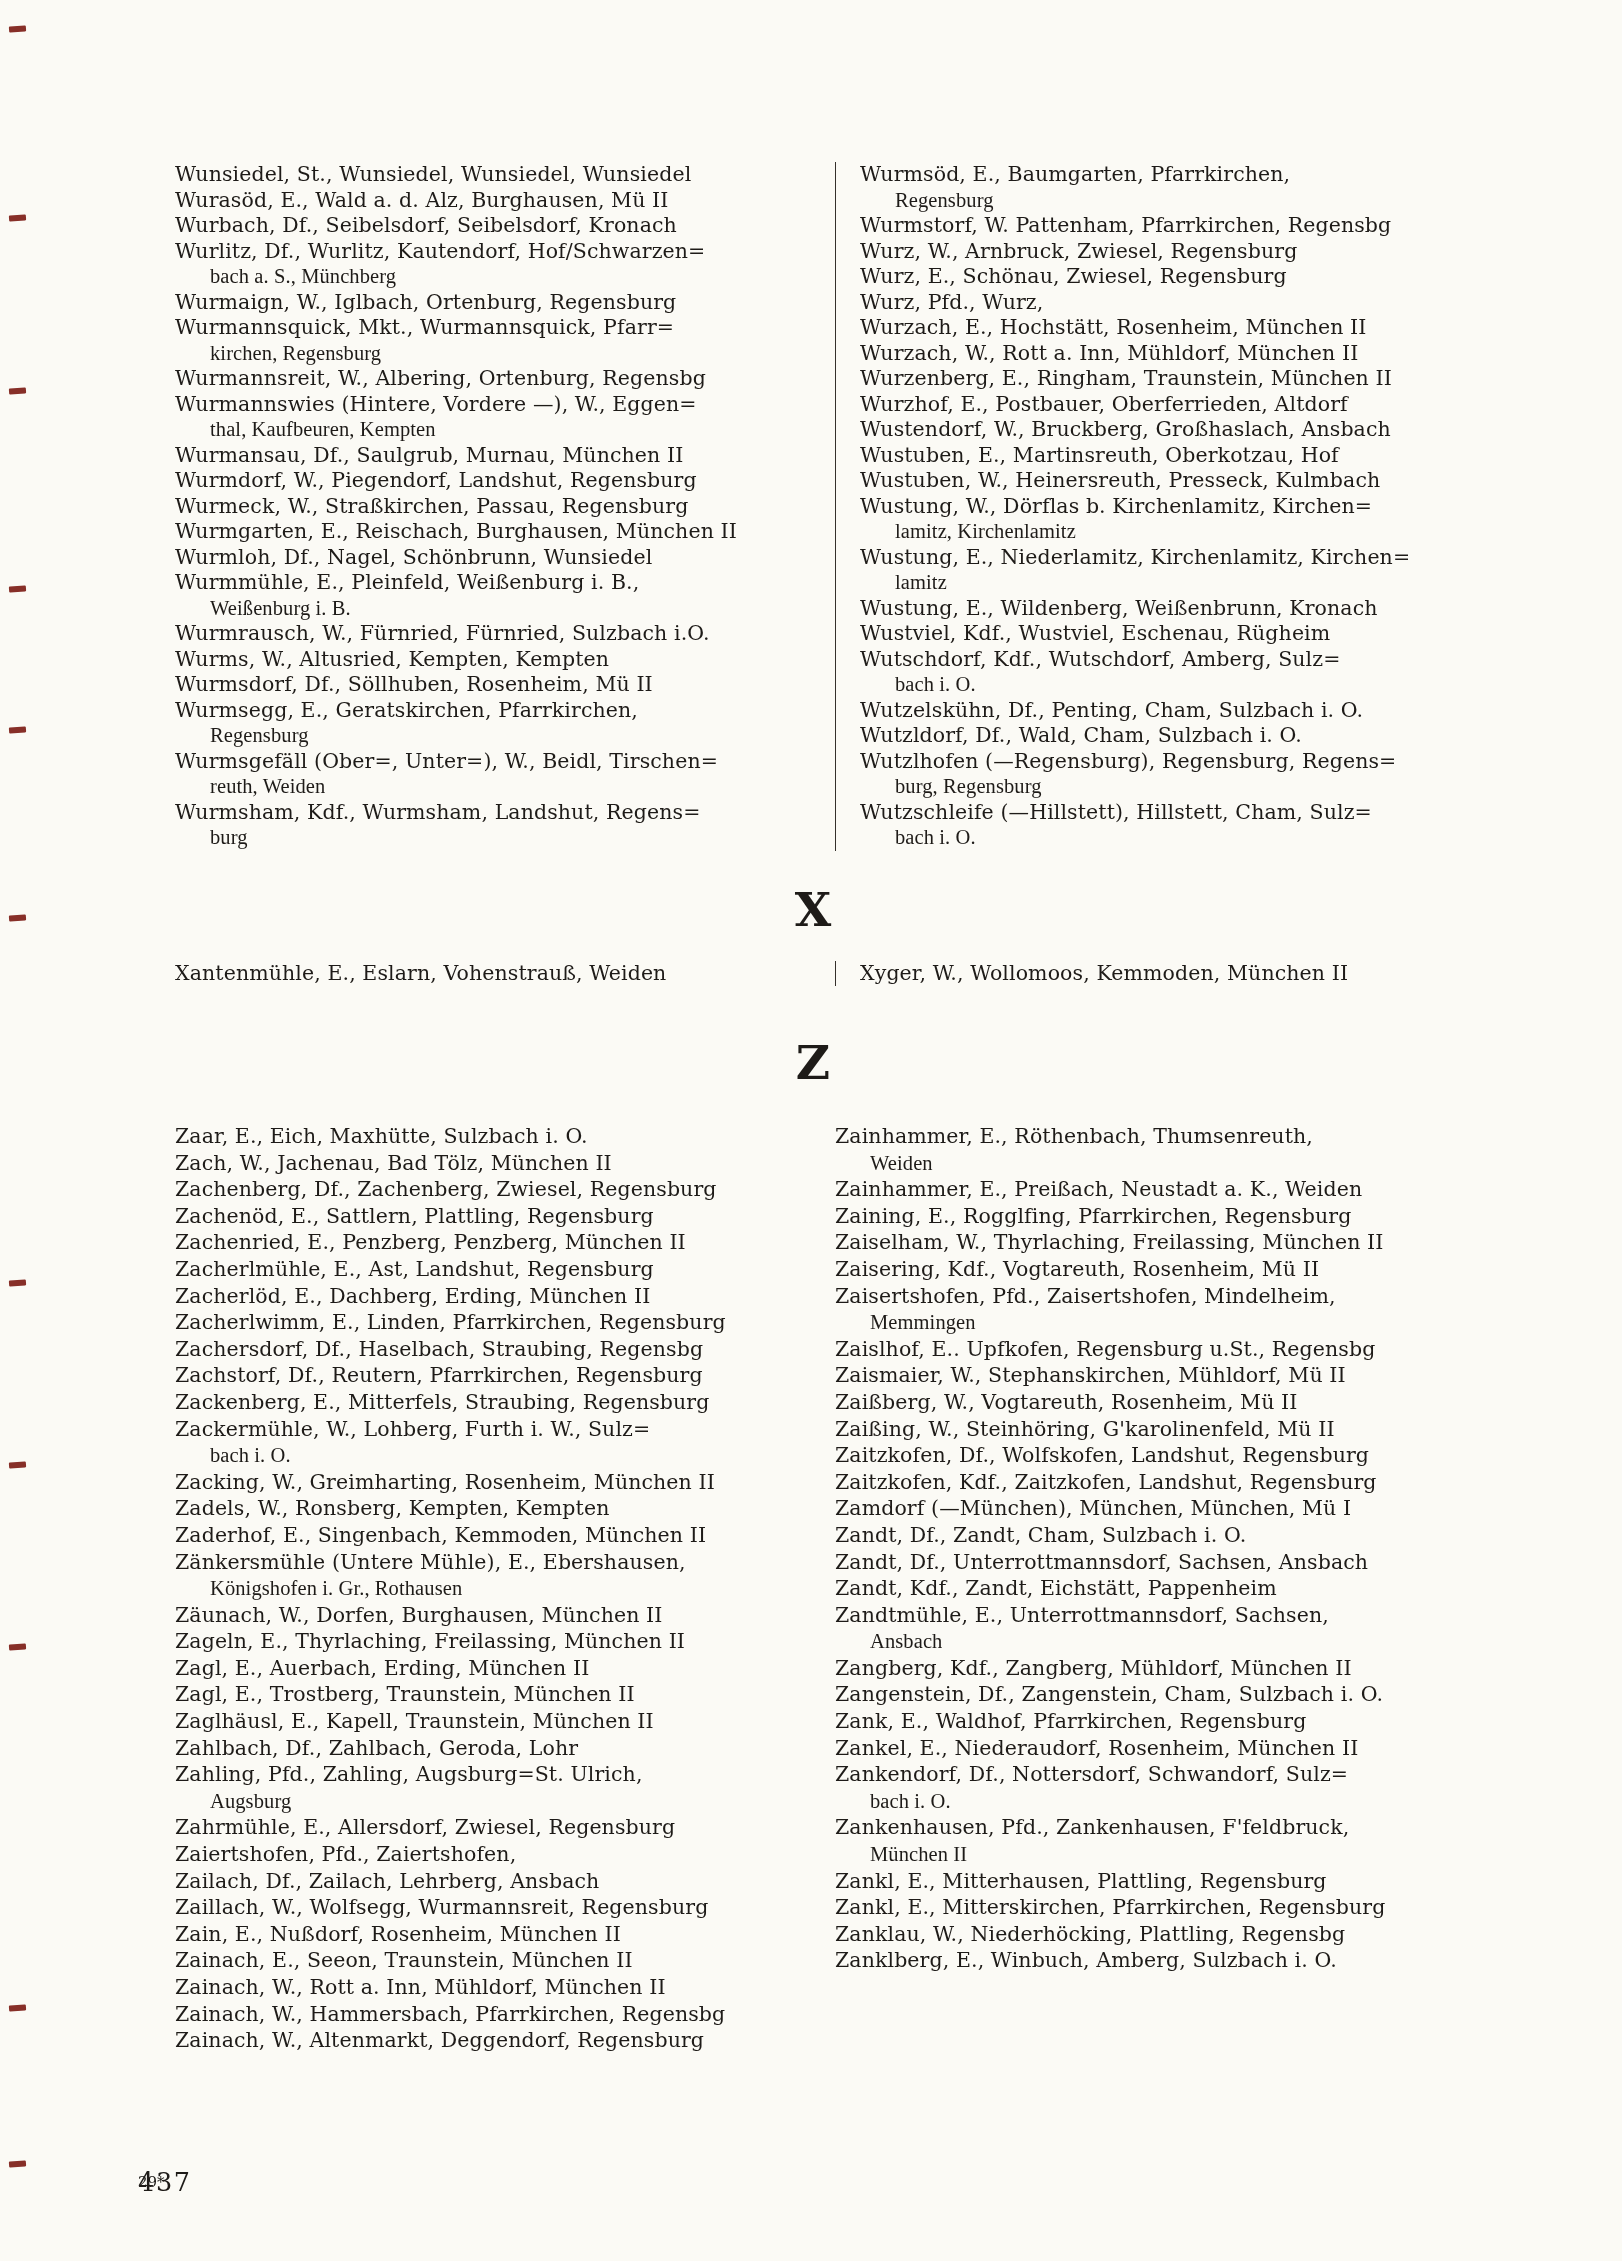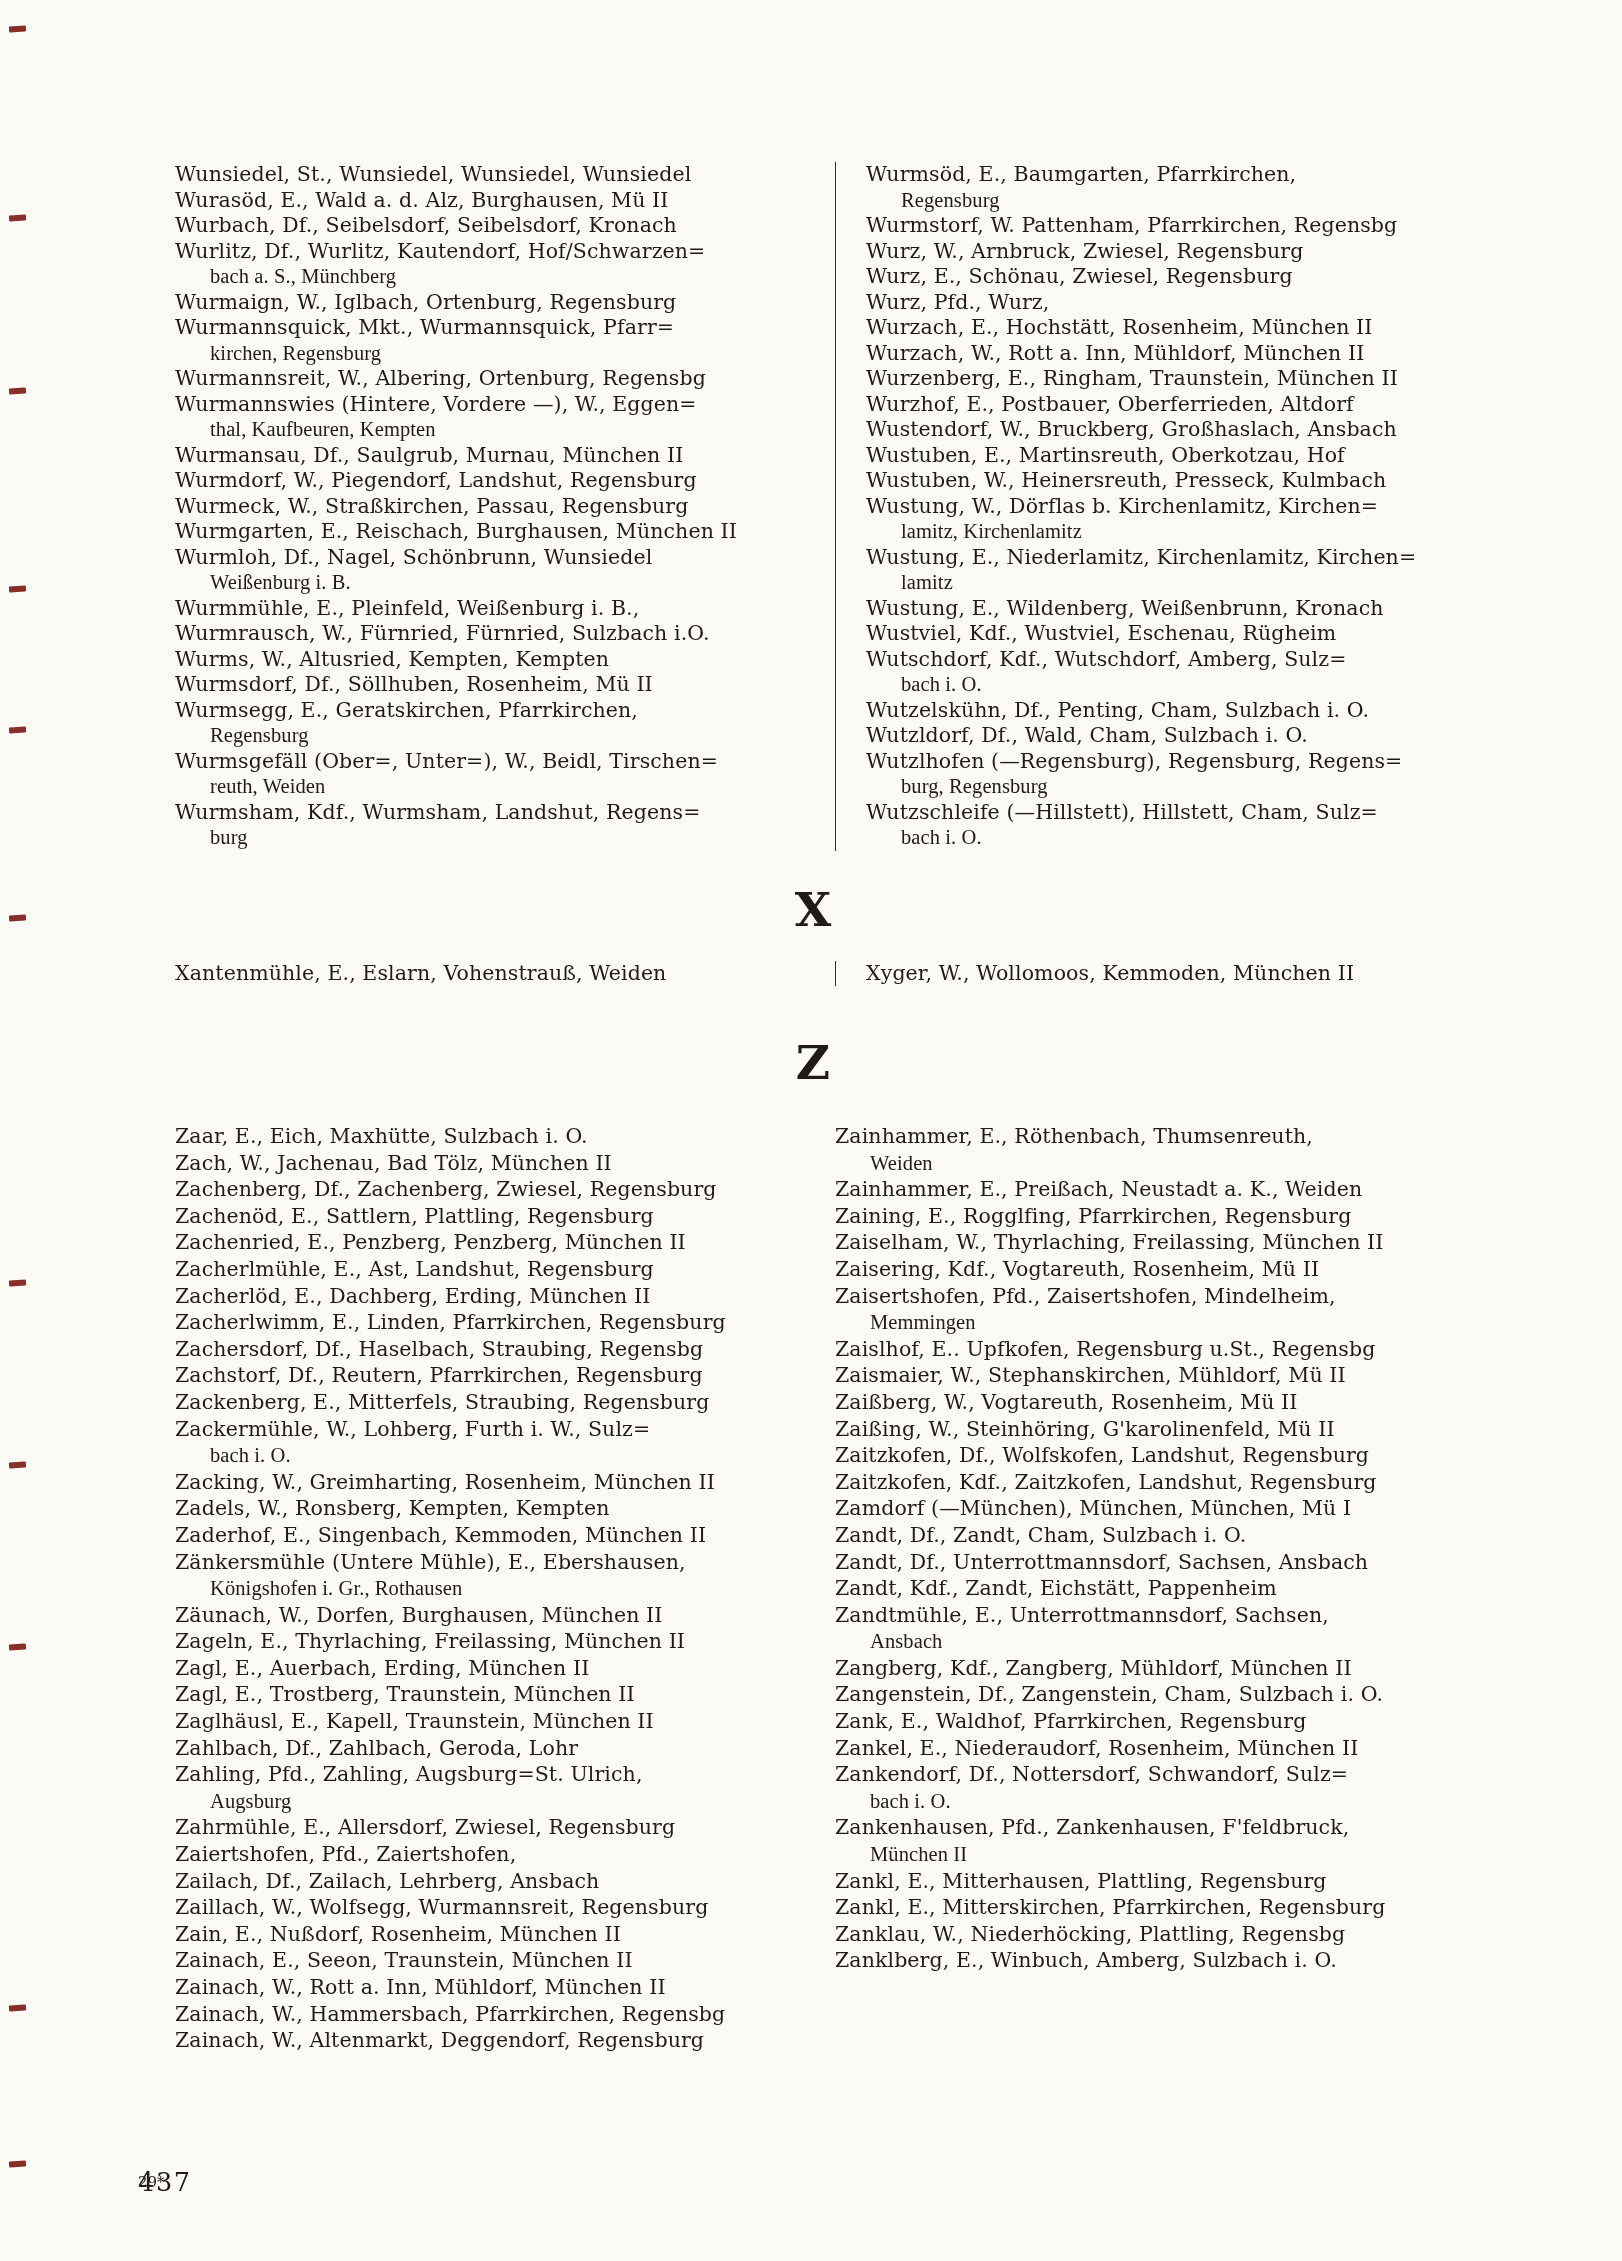--- a/index.html
+++ b/index.html
@@ -10,21 +10,21 @@
     background:#fbfaf5;
     color:#1e1b18;
     font-family:"DejaVu Serif","Liberation Serif",serif;
     overflow:hidden;
   }
   .content { position:absolute; left:138px; top:162px; width:1351px; }
   .columns { display:flex; align-items:flex-start; }
   .col { flex:none; }
   .col.left  { width:637px;margin-left:37px; }
   .col.right { flex:1; margin-left:23px; }
-  .sec-divided .col.right { border-left:1.7px solid #35302b; padding-left:30px; }
+  .sec-divided .col.right { border-left:1.7px solid #35302b; padding-left:24px; }
   .entry { font-size:20.5px; line-height:25.5px; letter-spacing:0.1px; }
   .entry .line { white-space:nowrap; }
   .entry .line.cont { padding-left:35px;font-family:Liberation Serif, serif; }
   .sec-heading {
     text-align:center; font-weight:bold;
     font-size:47px; line-height:47px; letter-spacing:1.1px;
   }
   .section-x .sec-heading { margin:35px 0 28px 0; }
   .section-z .sec-heading { margin:53px 0 37px 0; }
   .section-z .entry { line-height:26.6px; }
@@ -80,22 +80,22 @@
           <div class="entry">
             <div class="line first">Wurmeck, W., Straßkirchen, Passau, Regensburg</div>
           </div>
           <div class="entry">
             <div class="line first">Wurmgarten, E., Reischach, Burghausen, München II</div>
           </div>
           <div class="entry">
             <div class="line first">Wurmloh, Df., Nagel, Schönbrunn, Wunsiedel</div>
           </div>
           <div class="entry">
+            <div class="line first">Wurmmühle, E., Pleinfeld, Weißenburg i. B.,</div>
             <div class="line cont">Weißenburg i. B.</div>
-            <div class="line first">Wurmmühle, E., Pleinfeld, Weißenburg i. B.,</div>
           </div>
           <div class="entry">
             <div class="line first">Wurmrausch, W., Fürnried, Fürnried, Sulzbach i.O.</div>
           </div>
           <div class="entry">
             <div class="line first">Wurms, W., Altusried, Kempten, Kempten</div>
           </div>
           <div class="entry">
             <div class="line first">Wurmsdorf, Df., Söllhuben, Rosenheim, Mü II</div>
           </div>

